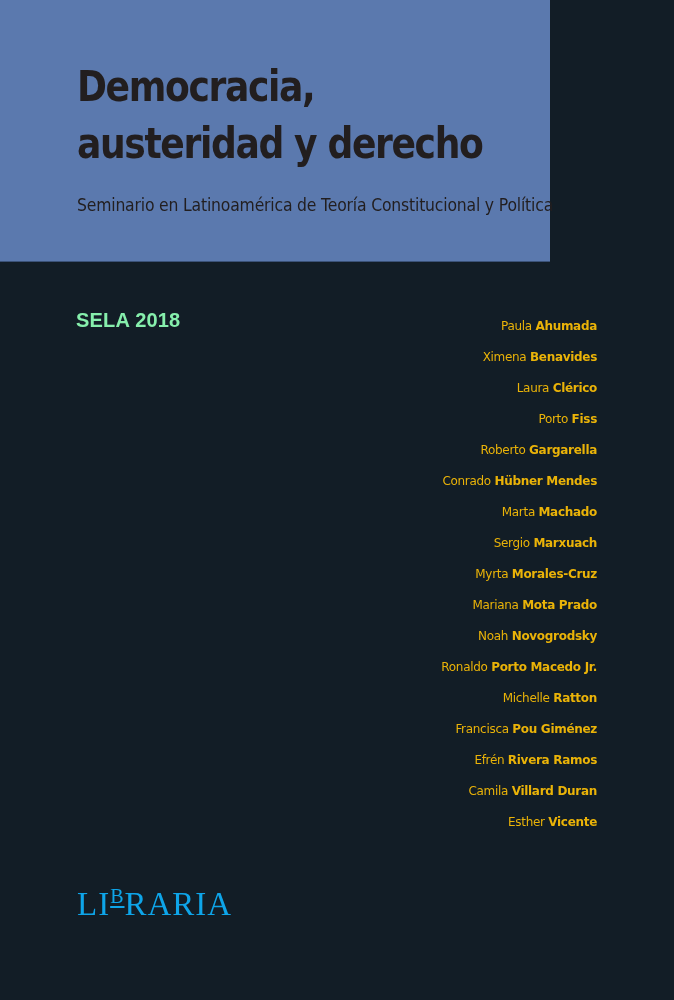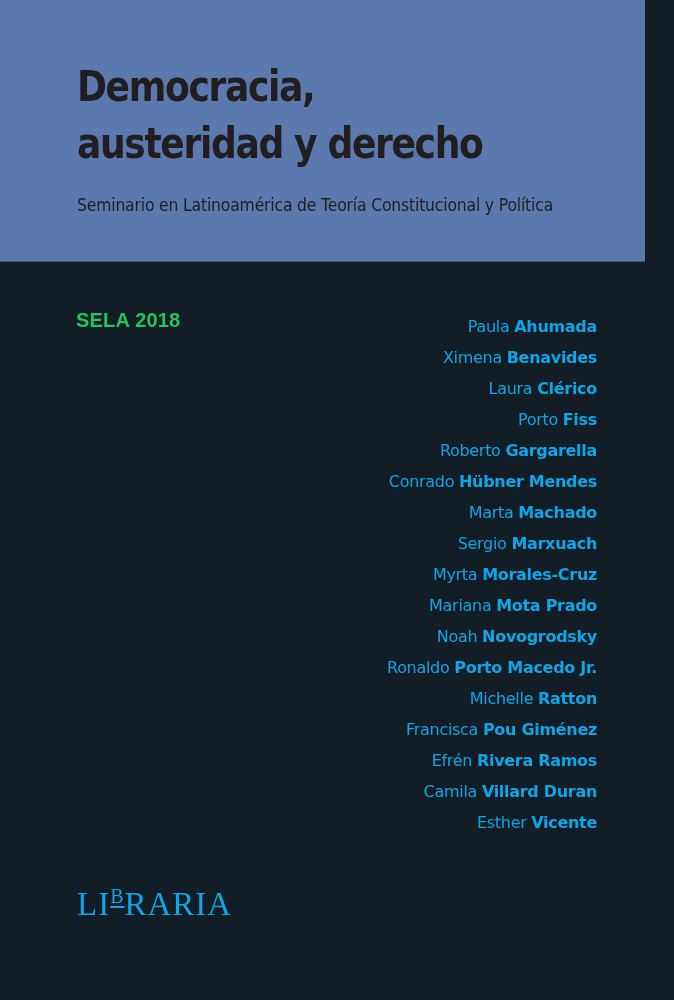--- a/index.html
+++ b/index.html
@@ -3,21 +3,21 @@
 <meta charset="utf-8">
 <style>
   html, body { margin: 0; padding: 0; }
   body {
     width: 674px; height: 1000px; overflow: hidden;
     background: #121d26;
     font-family: "DejaVu Sans", sans-serif;
   }
   .cover { position: relative; width: 674px; height: 1000px; }
   .top-band {
-    position: absolute; left: 0; top: 0; width: 645px; height: 261px;
+    position: absolute; left: 0; top: 0; width: 550px; height: 261px;
     background: #5b79ae;
     border-bottom: 1px solid #3b5278;
   }
   .title {
     position: absolute; left: 77px; top: 58px;
     margin: 0;
     font-family: "DejaVu Sans", sans-serif;
     font-weight: bold;
     font-size: 42px;
     line-height: 57px;
@@ -35,34 +35,34 @@
     white-space: nowrap;
     letter-spacing: -0.2px;
     transform: scaleX(0.92);
     transform-origin: left top;
   }
   .series {
     position: absolute; left: 76px; top: 309px;
     font-family: "Liberation Sans", sans-serif;
     font-weight: bold;
     font-size: 20px;
-    color: #22c55e;
+    color: #86efac;
     letter-spacing: 0.2px;
   }
   .authors {
     position: absolute; right: 77px; top: 311px;
     margin: 0; padding: 0; list-style: none;
     text-align: right;
   }
   .author {
     font-family: "DejaVu Sans", sans-serif;
-    font-size: 16px;
+    font-size: 12px;
     line-height: 31px;
     height: 31px;
-    color: #0ea5e9;
+    color: #eab308;
     white-space: nowrap;
     letter-spacing: -0.3px;
   }
   .author .first { font-weight: normal; }
   .author .last { font-weight: bold; }
   .logo {
     position: absolute; left: 77px; top: 886px;
     font-family: "Liberation Serif", serif;
     font-size: 33px;
     color: #0ea5e9;

